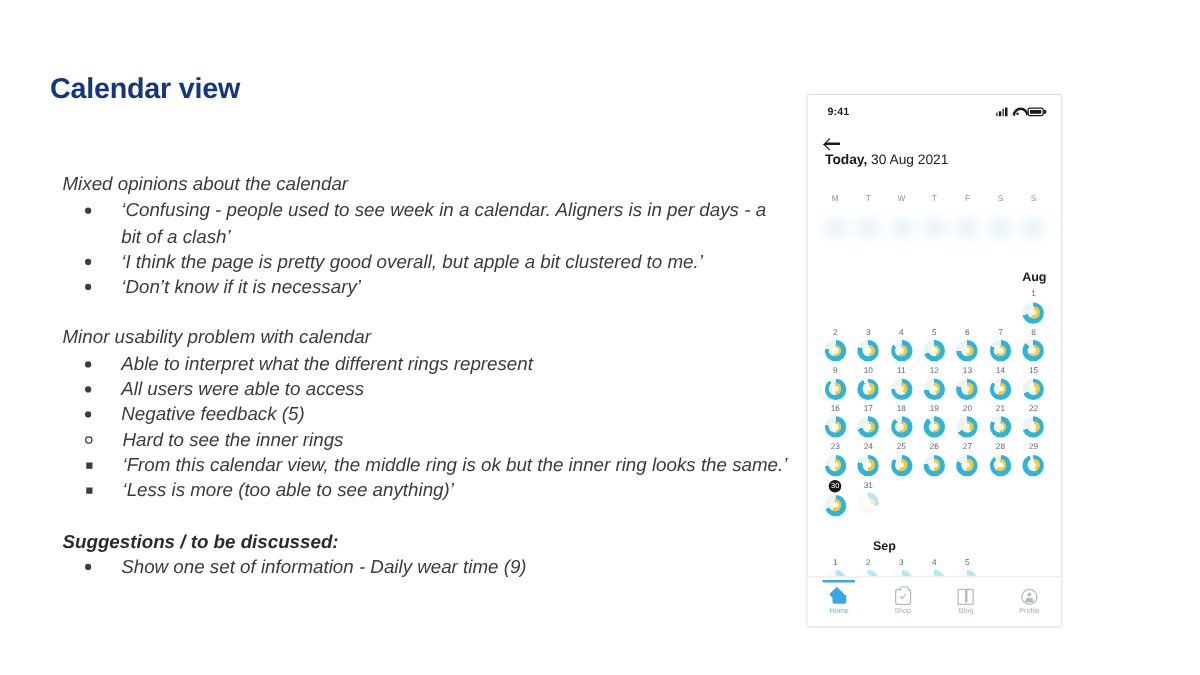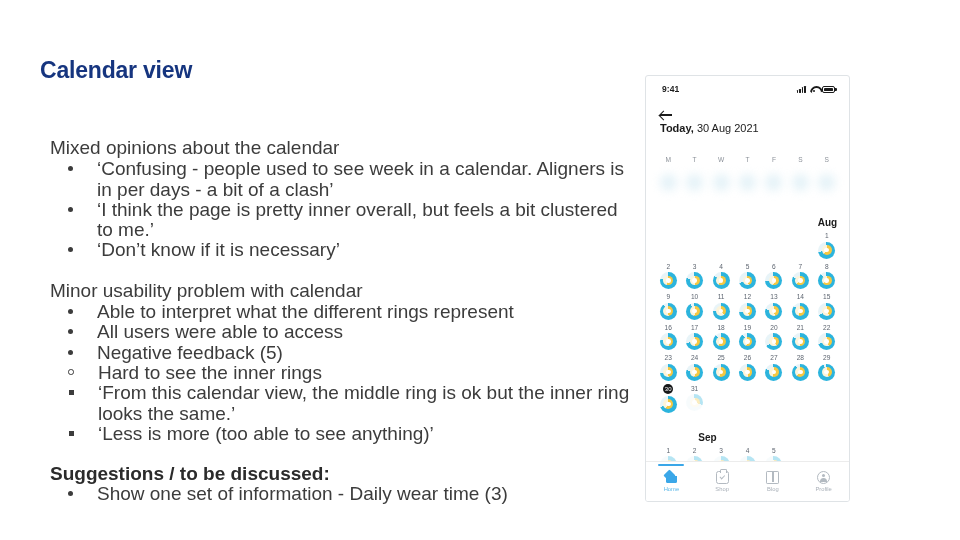--- a/index.html
+++ b/index.html
@@ -15,21 +15,21 @@
   .page-title {
     position:absolute; left:40px; top:57px;
     font-size:23px; font-weight:bold;
     color:#16357f; letter-spacing:-0.2px;
   }
 
   
   .body-col {
     position:absolute; left:50px; top:138px;
     width:580px;
-    font-size:19px; color:#3c3c3c; line-height:20.3px;
+    font-size:15px; color:#3c3c3c; line-height:20.3px;font-style:italic;
   }
   .heading-line { color:#3c3c3c; margin-bottom:1px; }
   .blank { height:20px; }
 
   ul { list-style:none; }
   li { position:relative; }
 
   .lvl1 { padding-left:47px; }
   .lvl1 > .mk { position:absolute; left:18px; top:7px;
       width:5px; height:5px; border-radius:50%; background:#3c3c3c; }
@@ -198,21 +198,21 @@
 
 <div class="slide">
 
   <div class="page-title">Calendar view</div>
 
   <div class="body-col">
 
     <div class="heading-line">Mixed opinions about the calendar</div>
     <ul>
       <li class="lvl1"><span class="mk"></span><span>‘Confusing - people used to see week in a calendar. Aligners is in per days - a bit of a clash’</span></li>
-      <li class="lvl1"><span class="mk"></span><span>‘I think the page is pretty inner overall, but feels a bit clustered to me.’</span></li>
+      <li class="lvl1"><span class="mk"></span><span>‘I think the page is pretty good overall, but apple a bit clustered to me.’</span></li>
       <li class="lvl1"><span class="mk"></span><span>‘Don’t know if it is necessary’</span></li>
     </ul>
 
     <div class="blank"></div>
 
     <div class="heading-line">Minor usability problem with calendar</div>
     <ul>
       <li class="lvl1"><span class="mk"></span><span>Able to interpret what the different rings represent</span></li>
       <li class="lvl1"><span class="mk"></span><span>All users were able to access</span></li>
       <li class="lvl1"><span class="mk"></span><span>Negative feedback (5)</span></li>
@@ -220,21 +220,21 @@
         <li class="lvl2"><span class="mk"></span><span>Hard to see the inner rings</span></li>
         <ul>
           <li class="lvl3"><span class="mk"></span><span>‘From this calendar view, the middle ring is ok but the inner ring looks the same.’</span></li>
           <li class="lvl3"><span class="mk"></span><span>‘Less is more (too able to see anything)’</span></li>
         </ul>
       </ul>
     </ul>
 
     <div class="sugg-title">Suggestions / to be discussed:</div>
     <ul>
-      <li class="lvl1"><span class="mk"></span><span>Show one set of information -  Daily wear time (3)</span></li>
+      <li class="lvl1"><span class="mk"></span><span>Show one set of information -  Daily wear time (9)</span></li>
     </ul>
   </div>
 
   <div class="phone">
     <div class="phone-inner">
 
       <div class="ghost-row">
         <i></i>
           <i></i>
           <i></i>

